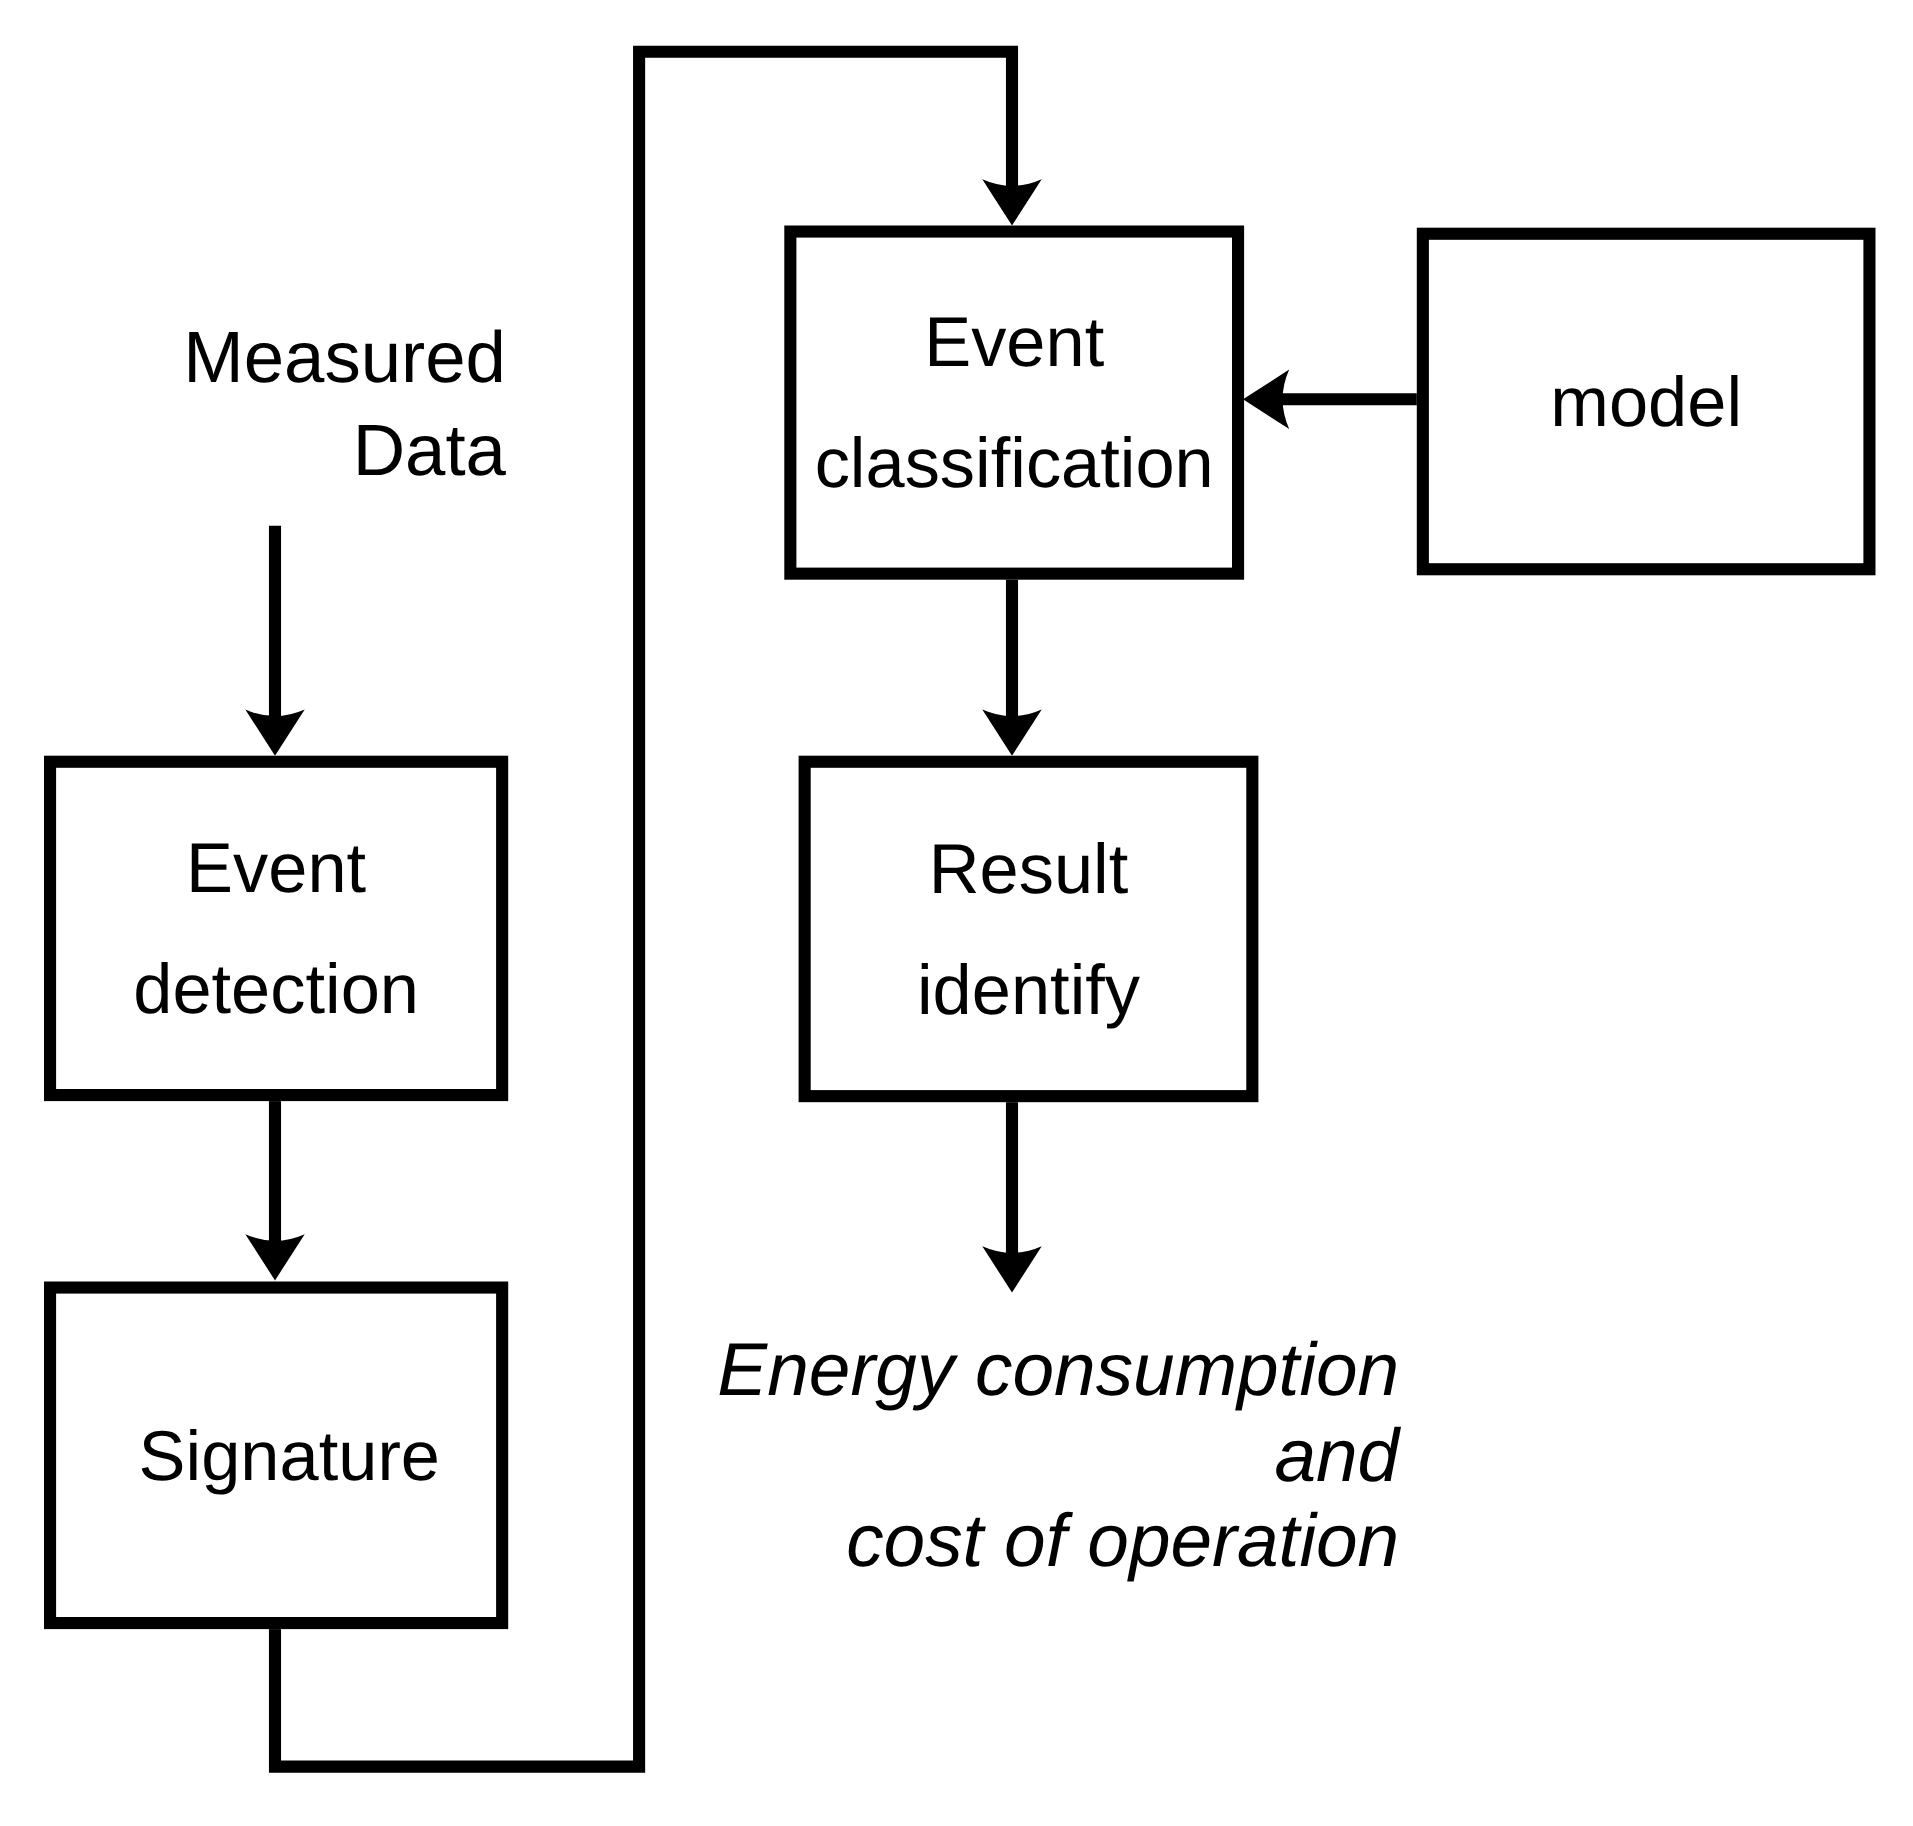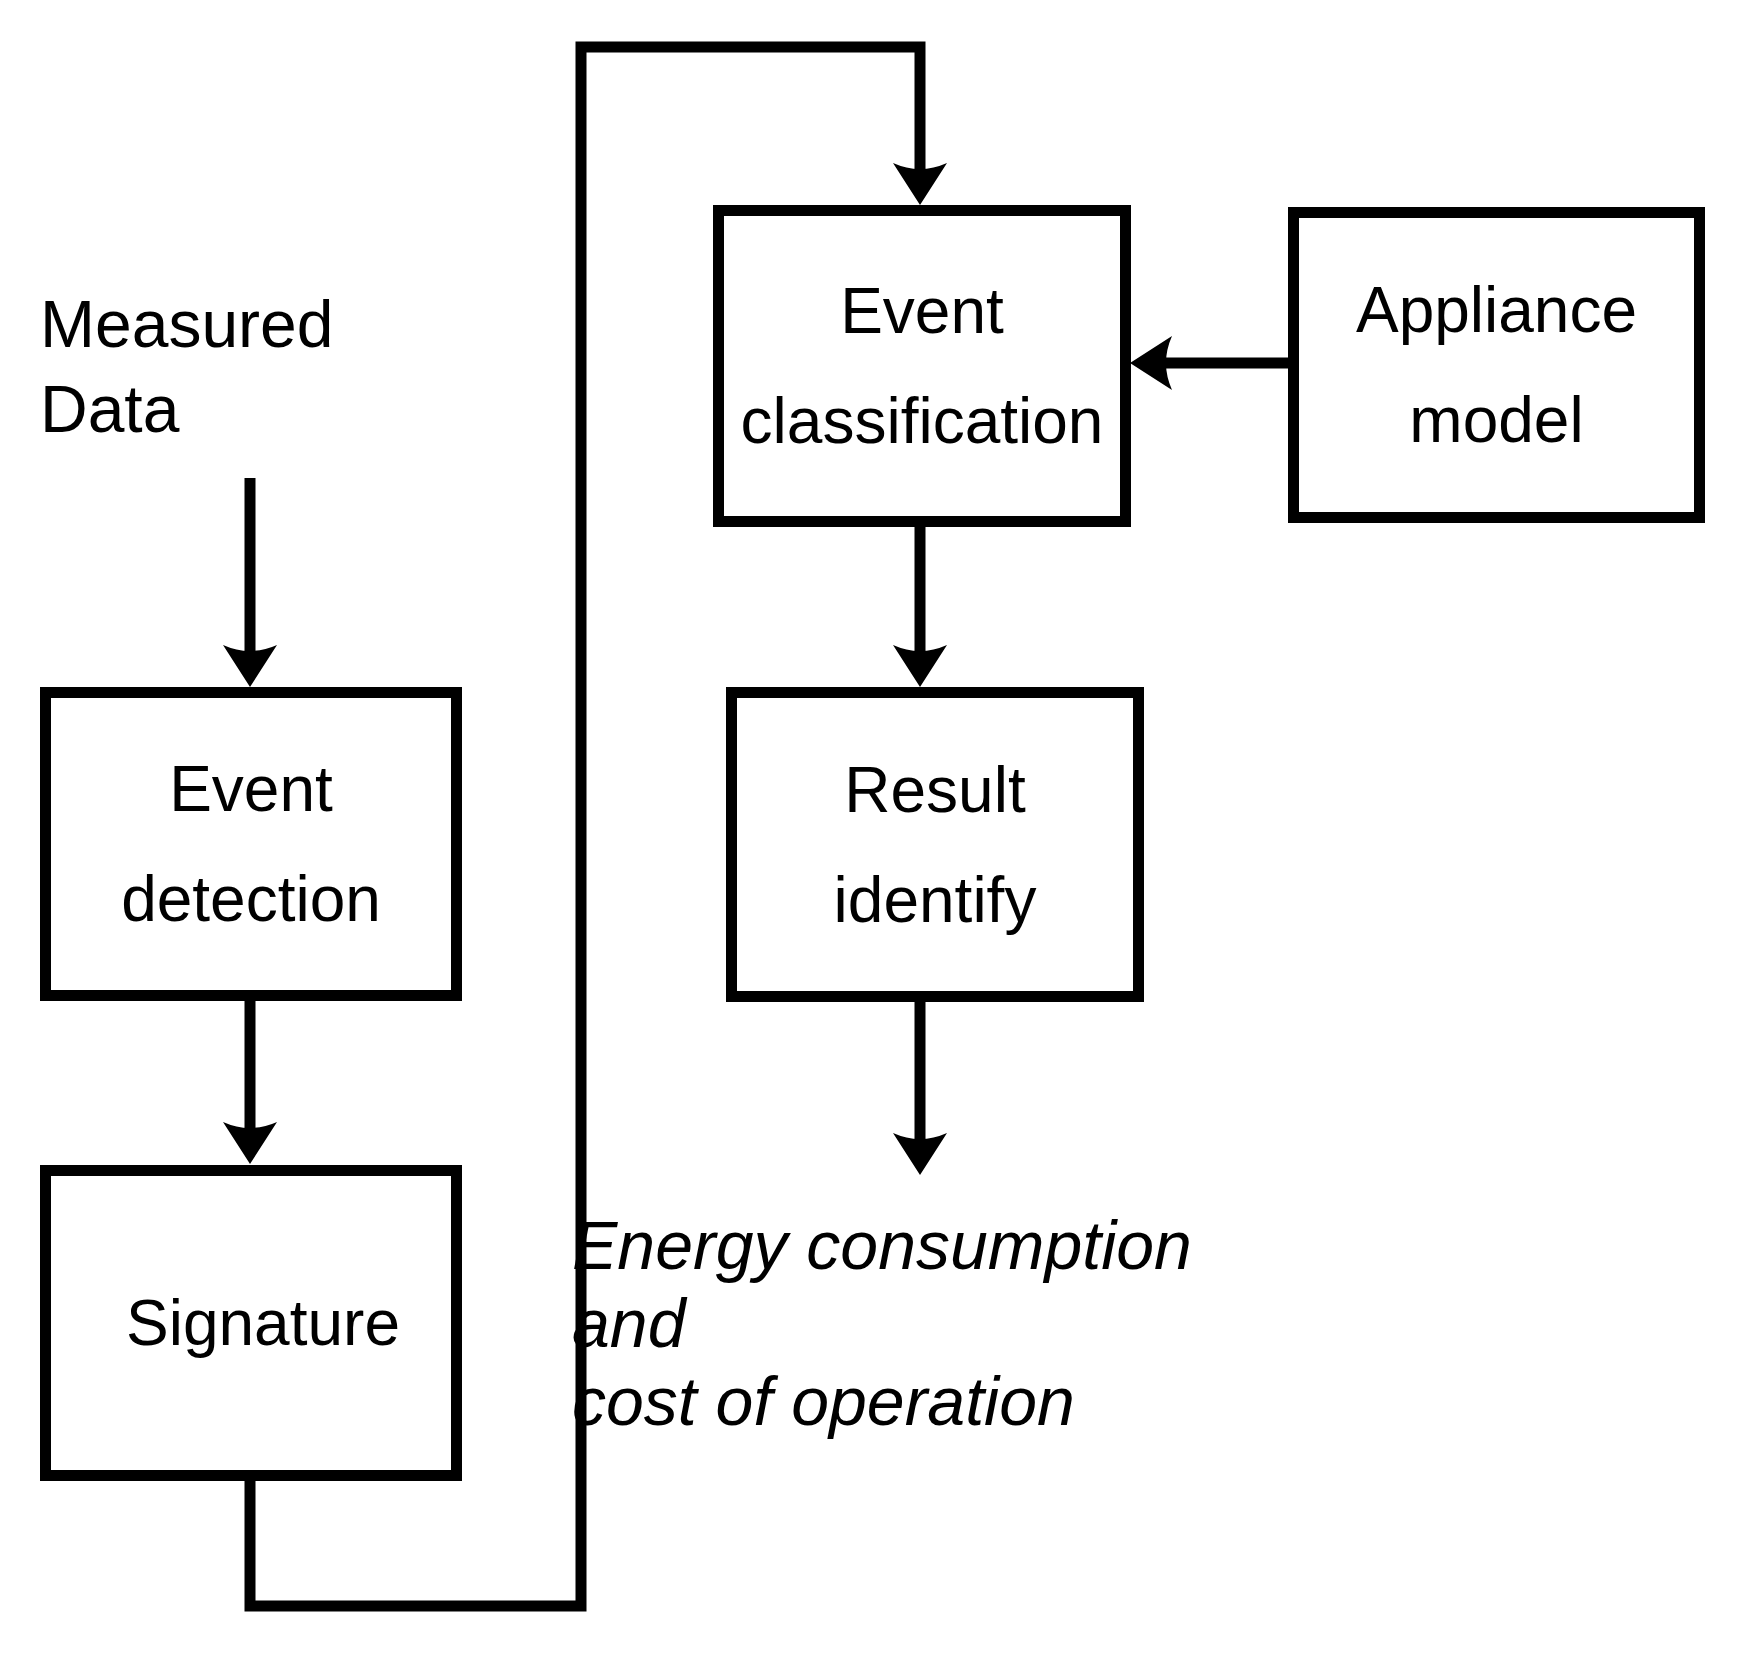--- a/index.html
+++ b/index.html
@@ -40,21 +40,21 @@
     gap: 28px;
   }
   #node-event-detection      { left: 40px;   top: 687px;  width: 422px; height: 314px; }
   #node-signature-calculation{ left: 40px;   top: 1165px; width: 422px; height: 316px; padding-left: 24px; }
   #node-event-classification { left: 713px;  top: 205px;  width: 418px; height: 322px; }
   #node-result-identify      { left: 713px;  top: 687px;  width: 418px; height: 315px; margin-left: 13px; }
   #node-appliance-model      { left: 1288px; top: 207px;  width: 417px; height: 316px; }
 
   .free-label {
     position: absolute;
-    text-align: left;
+    text-align: right;
     white-space: nowrap;
   }
   #label-measured-data {
     left: 40px;
     top: 282px;
     width: 420px;
     font-size: 66px;
     line-height: 85px;
   }
   #label-output {
@@ -110,21 +110,20 @@
     <span class="line">Event</span>
     <span class="line">classification</span>
   </div>
 
   <div class="node" id="node-result-identify">
     <span class="line">Result</span>
     <span class="line">identify</span>
   </div>
 
   <div class="node" id="node-appliance-model">
-    <span class="line">Appliance</span>
     <span class="line">model</span>
   </div>
 
   <div class="free-label" id="label-output">
     <span class="line">Energy consumption</span>
     <span class="line">and</span>
     <span class="line">cost of operation</span>
   </div>
 
 </div>

